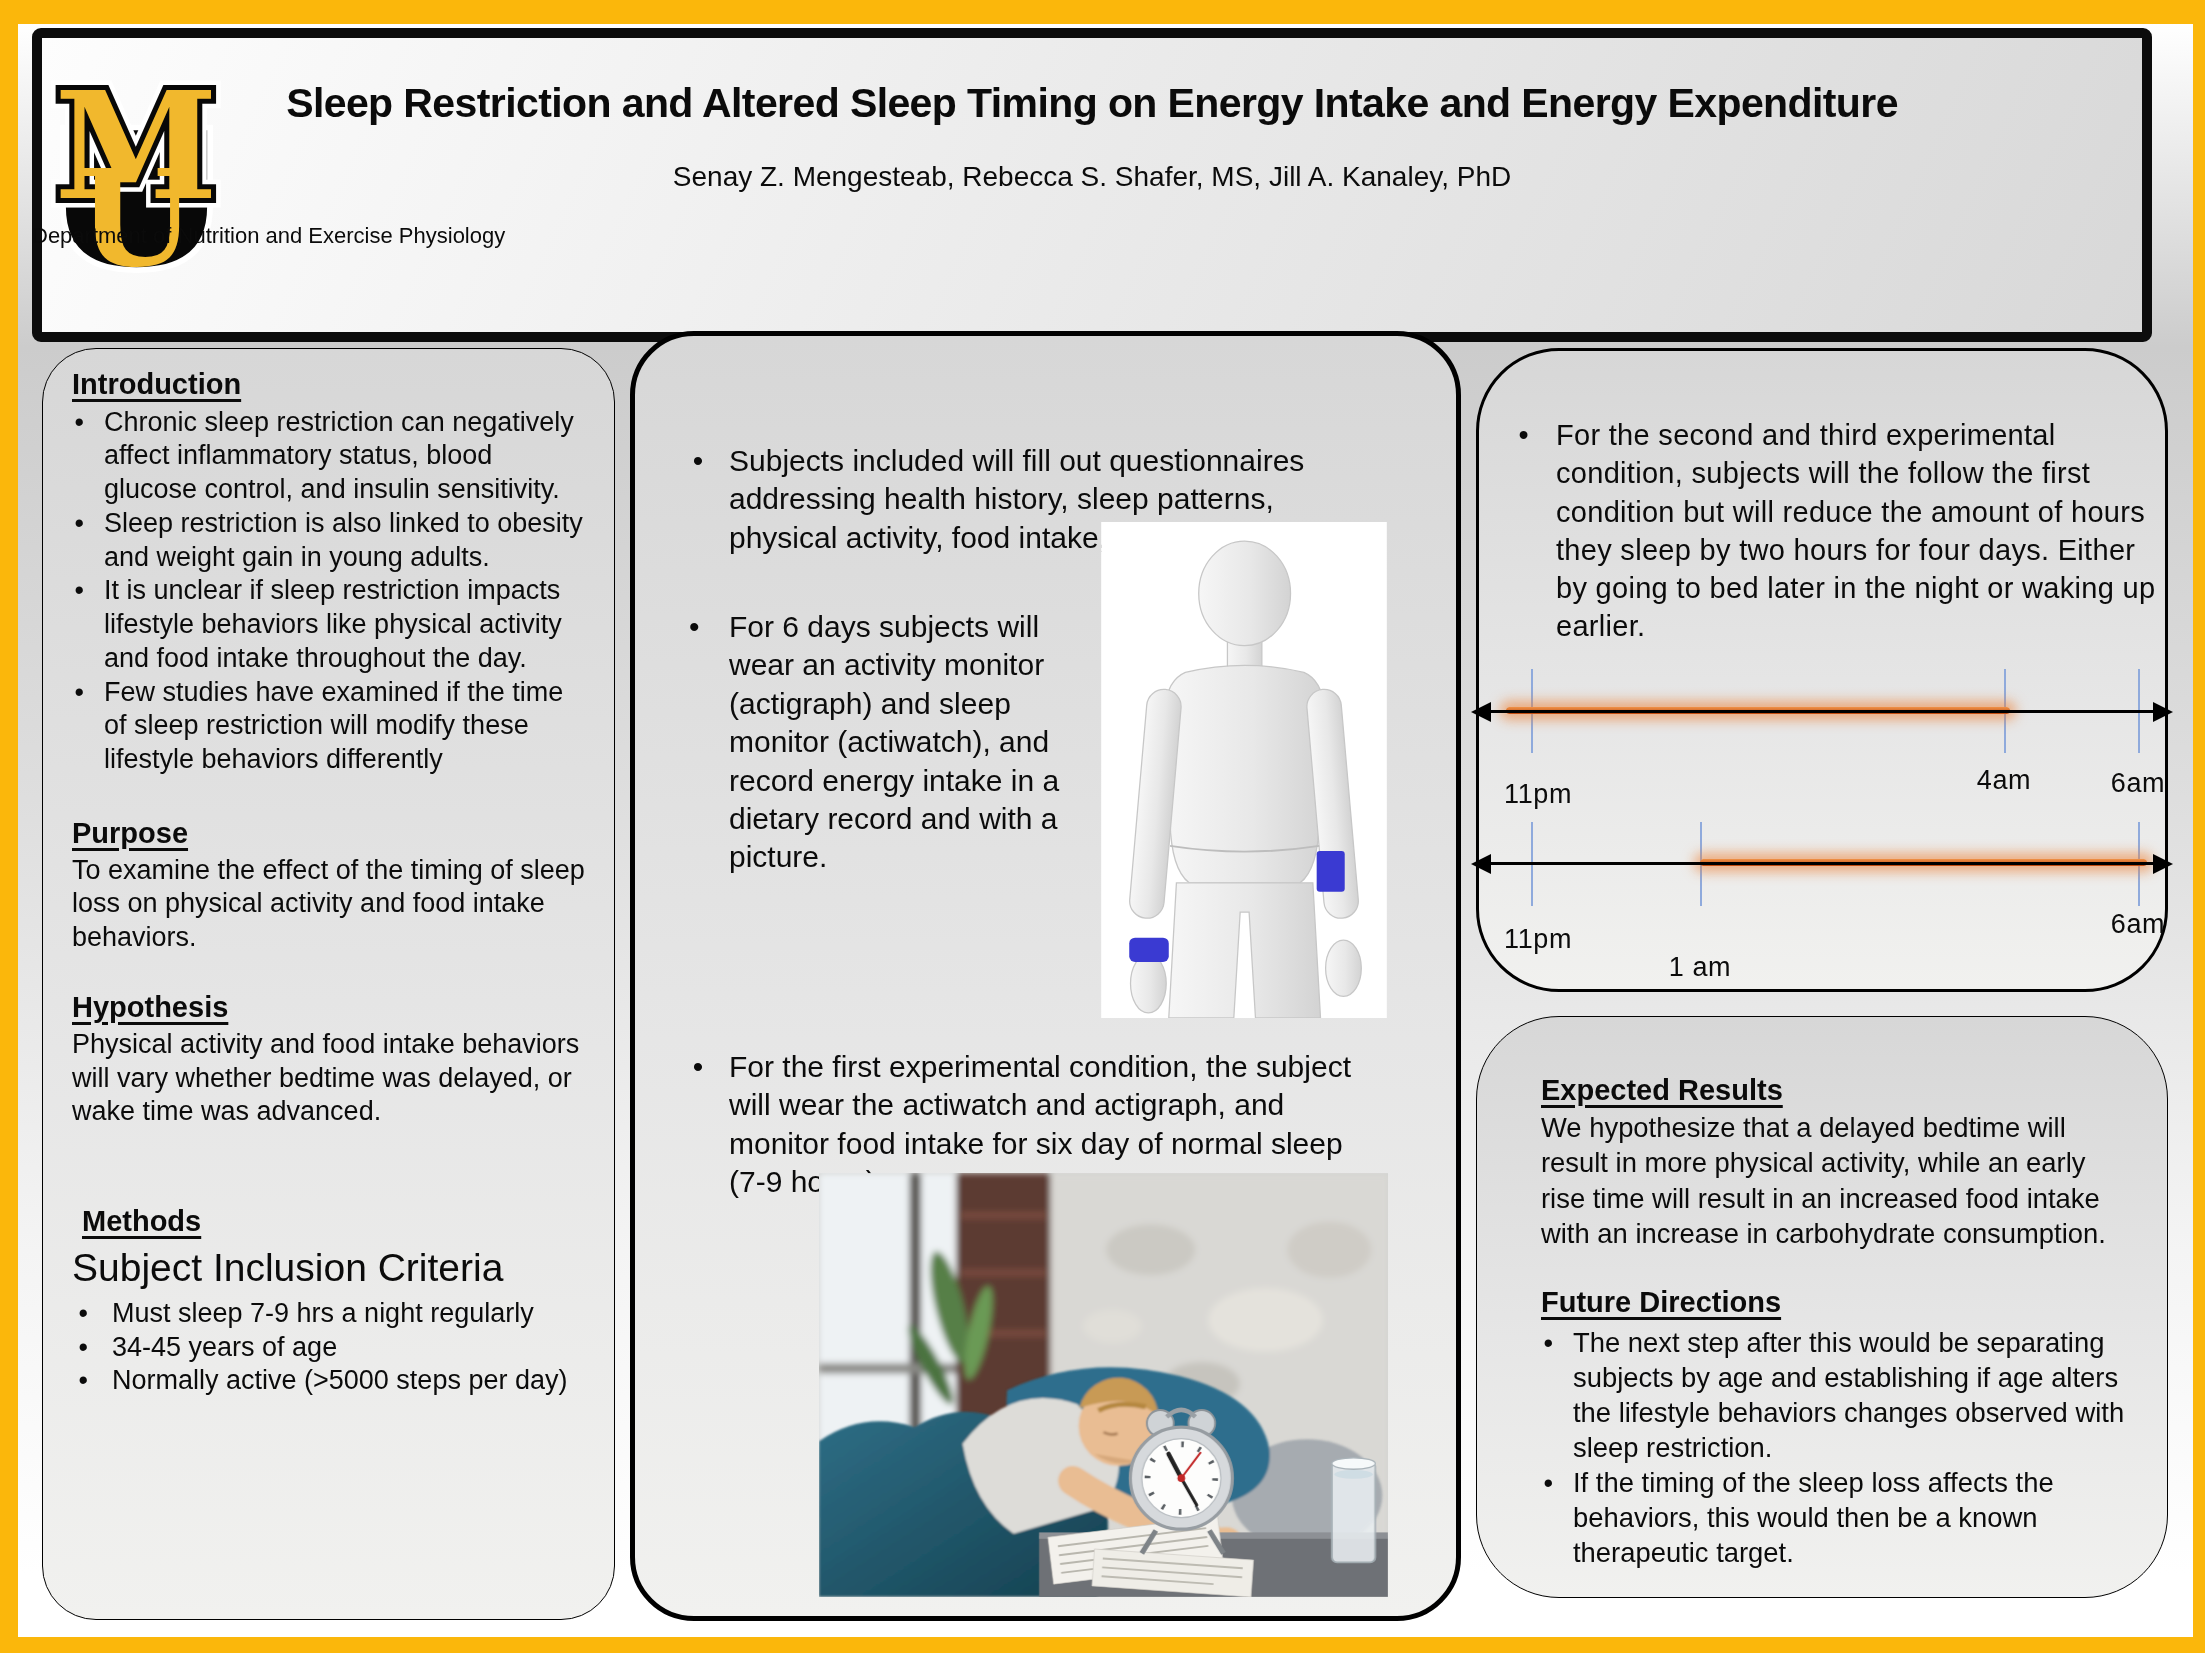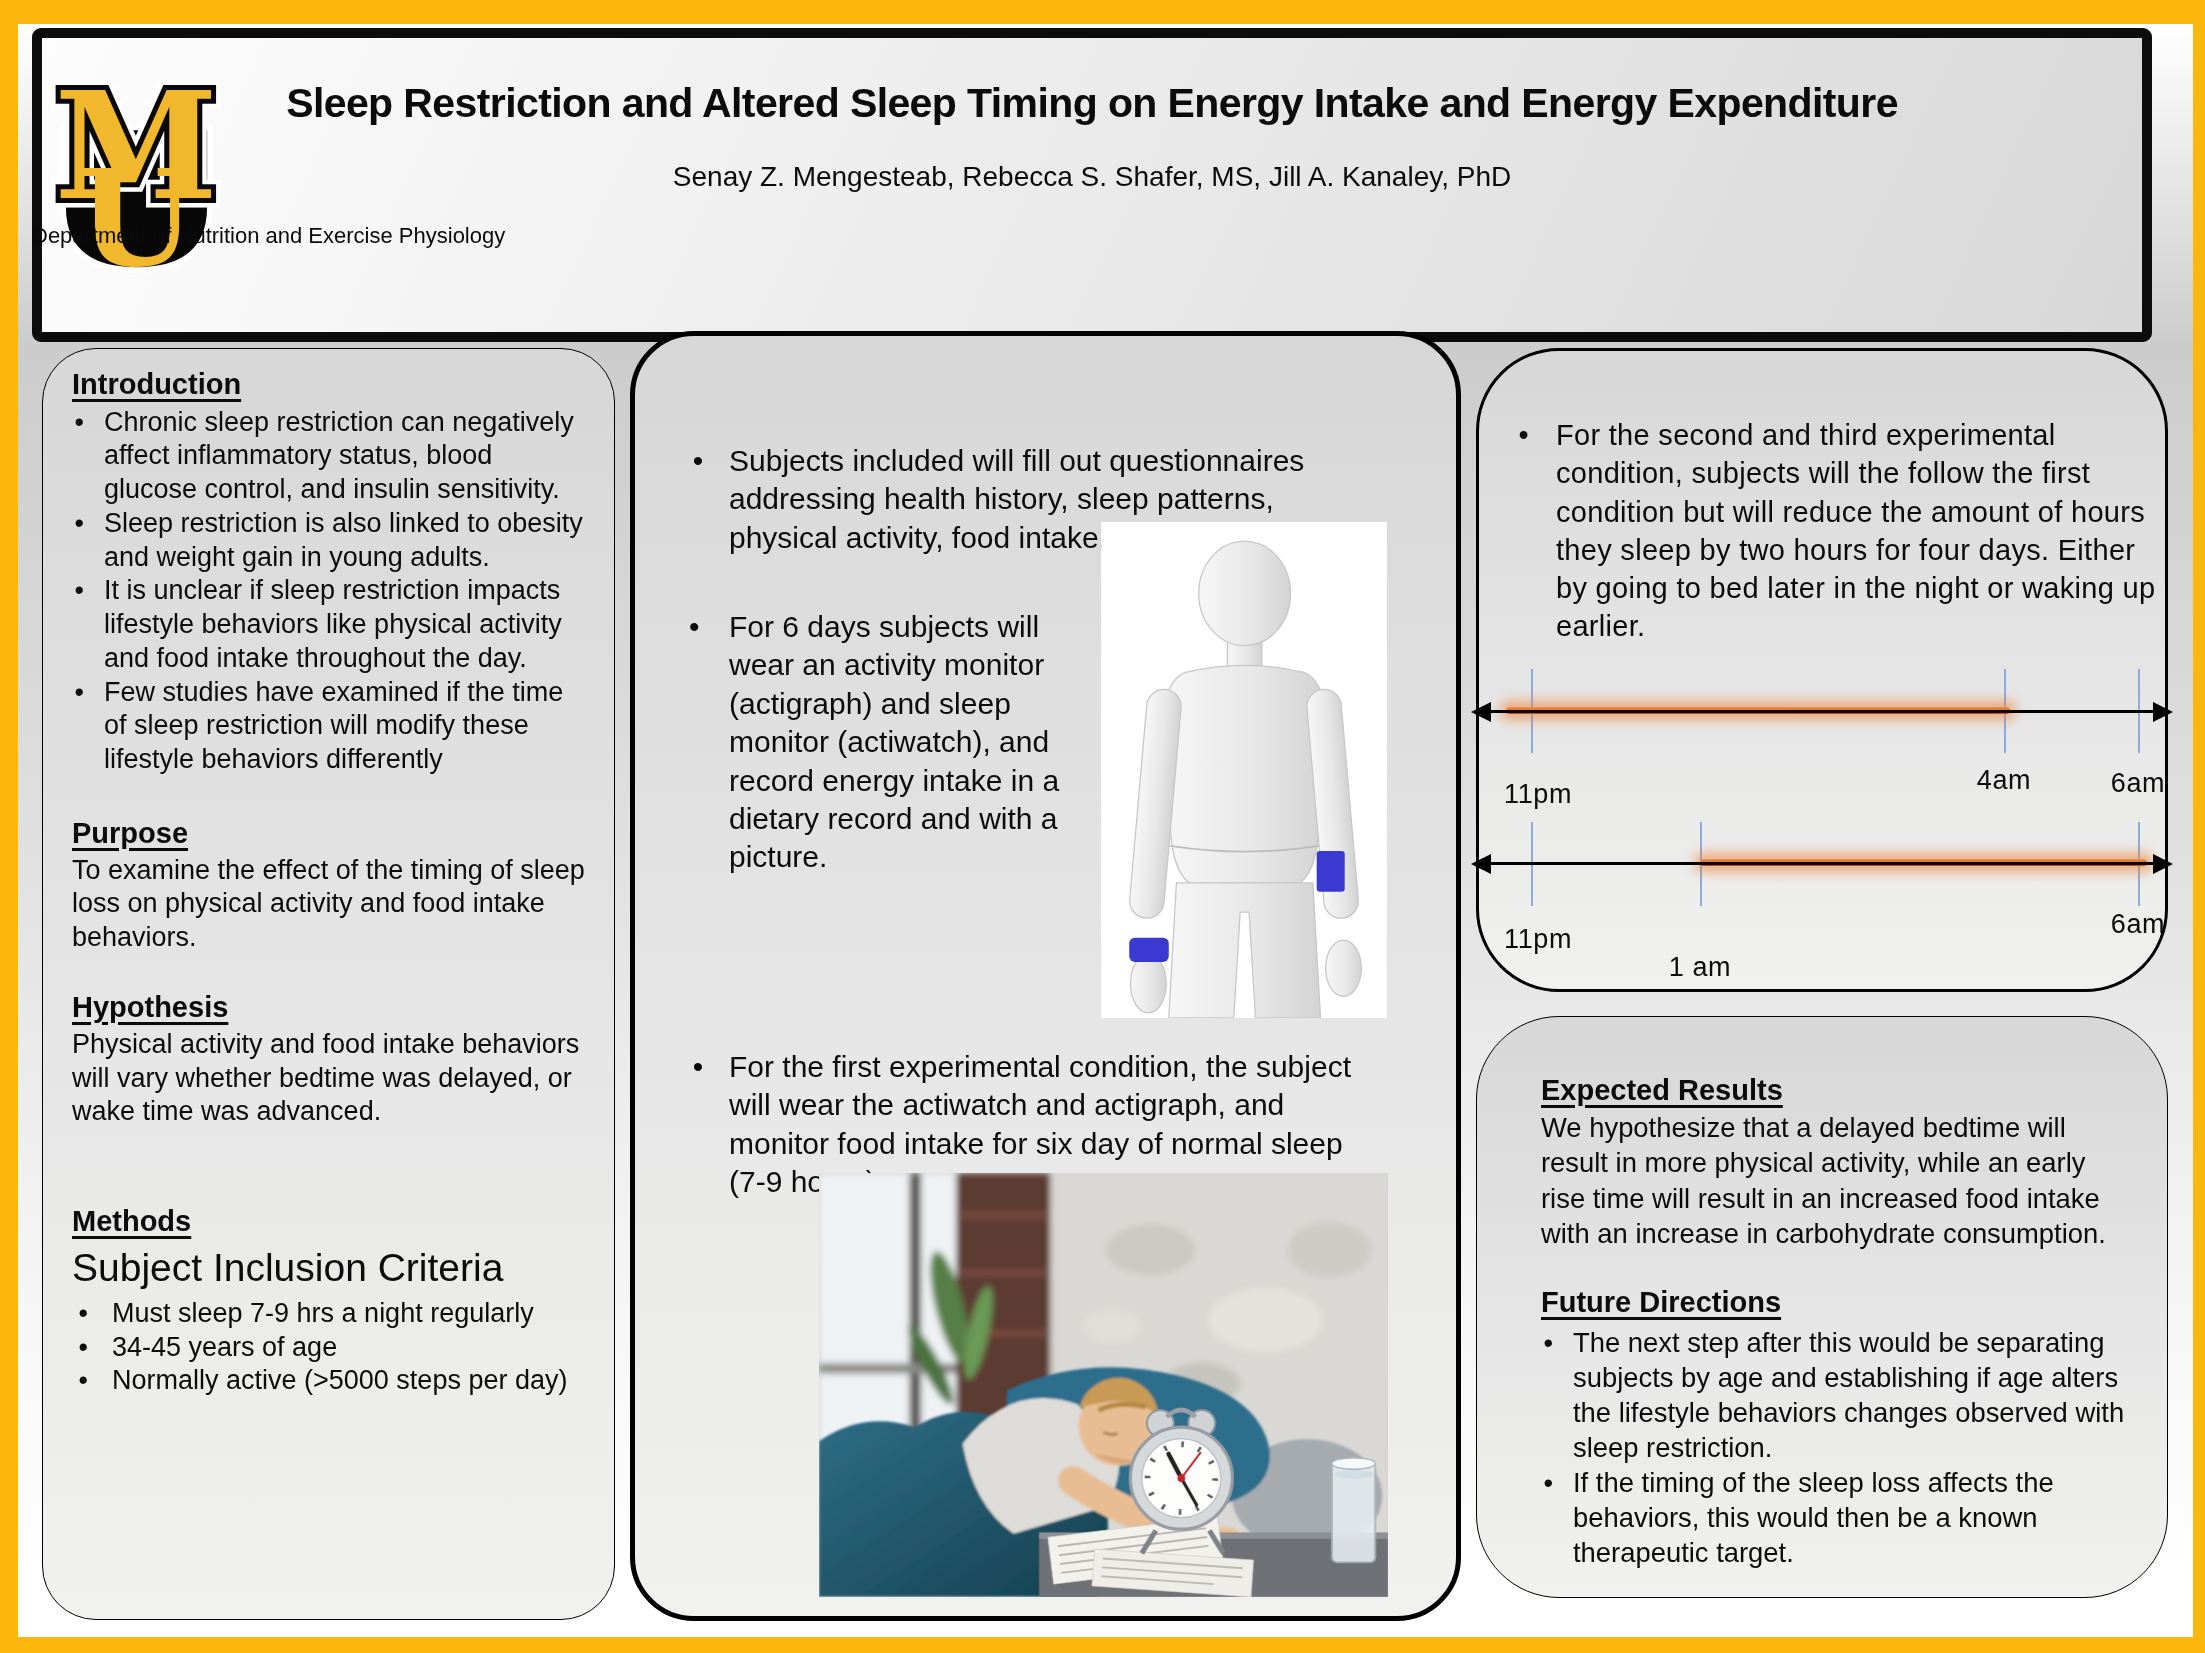--- a/index.html
+++ b/index.html
@@ -43,21 +43,21 @@
           text-decoration-thickness:2.6px;text-underline-offset:4.5px;}
   .sub-h{font-size:39px;margin-top:5.1px;}
   ul.blist{list-style:none;margin:3.8px 0 0 0;padding:0;}
   ul.blist li{position:relative;padding-left:32px;}
   ul.blist li::before{content:"\2022";position:absolute;left:2.6px;top:0;}
   ul.blist.wide li{padding-left:40px;}
   ul.blist.wide li::before{left:6.4px;}
 
   .mt-purpose{margin-top:38px;}
   .mt-hypo{margin-top:34px;}
-  .mt-methods{margin-top:74px;}
+  .mt-methods{margin-top:74px;margin-left:10px;}
   .para{margin:2.6px 0 0 0;}
 
   
   .m-item{position:absolute;}
   .m-b1{left:54px;top:106px;width:632px;}
   .m-b2{left:54px;top:272px;width:399px;}
   .m-b3{left:54px;top:712px;width:692px;}
   .mbullet{position:relative;padding-left:40px;}
   .mbullet::before{content:"\2022";position:absolute;left:3.8px;top:0;}
   .m-b2 .mbullet::before{left:0;}

